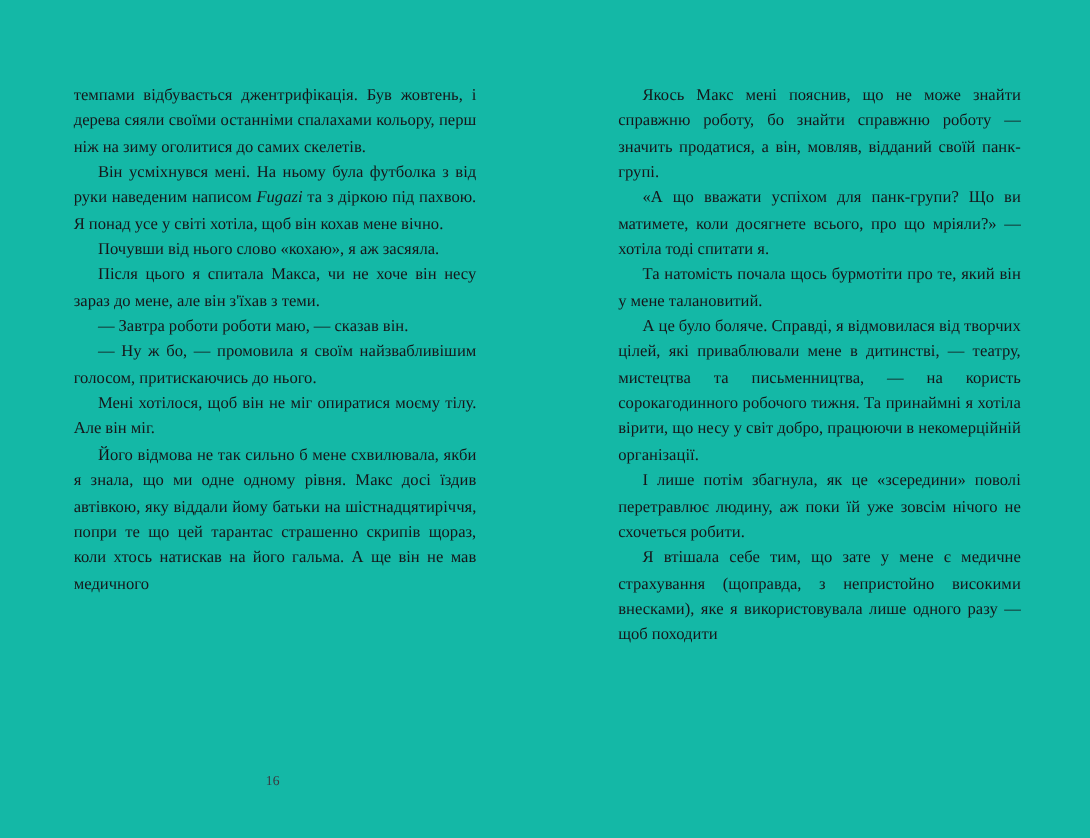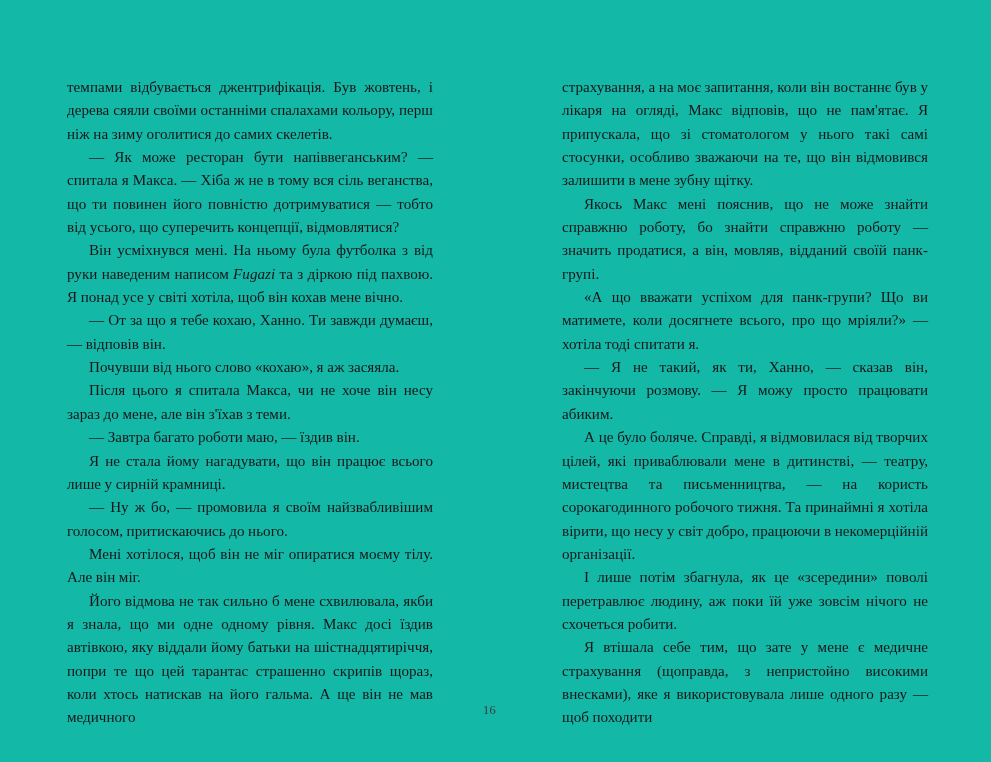--- a/index.html
+++ b/index.html
@@ -60,57 +60,53 @@
   .text-block p em,
   .text-block p i {
     font-style: italic;
     margin-top: 48px;
   }
 
   .folio {
     position: absolute;
     top: 702px;
     width: 100%;
-    text-align: right;
+    text-align: center;
     font-size: 12.4px;
     line-height: 16px;
     color: #3a3a40;
     letter-spacing: 0.3px;
   }
 
   .page-left  .folio { left: 0; padding-right: 0; }
   .page-right .folio { left: 0; }
 </style>
 </head>
 <body>
 
 <div id="spread">
 
   <div class="page page-left">
     <div class="text-block">
         <p class="no-indent"><span>темпами відбувається джентрифікація. Був жовтень, і дерева сяяли своїми останніми спалахами кольору, перш ніж на зиму оголитися до самих скелетів.</span></p>
-        <p><span>— Як може ресторан бути напіввеганським? — спитала я Макса. — Хіба ж не в тому вся сіль веганства, що ти повинен його повністю дотримуватися — тобто від усього, що суперечить концепції, відмовлятися?</span></p>
         <p><span>Він усміхнувся мені. На ньому була футболка з від руки наведеним написом </span><em>Fugazi</em><span> та з діркою під пахвою. Я понад усе у світі хотіла, щоб він кохав мене вічно.</span></p>
-        <p><span>— От за що я тебе кохаю, Ханно. Ти завжди думаєш, — відповів він.</span></p>
         <p><span>Почувши від нього слово «кохаю», я аж засяяла.</span></p>
         <p><span>Після цього я спитала Макса, чи не хоче він несу зараз до мене, але він з'їхав з теми.</span></p>
-        <p><span>— Завтра багато роботи маю, — їздив він.</span></p>
-        <p><span>Я не стала йому нагадувати, що він працює всього лише у сирній крамниці.</span></p>
+        <p><span>— Завтра роботи роботи маю, — сказав він.</span></p>
         <p><span>— Ну ж бо, — промовила я своїм найзвабливішим голосом, притискаючись до нього.</span></p>
         <p><span>Мені хотілося, щоб він не міг опиратися моєму тілу. Але він міг.</span></p>
         <p><span>Його відмова не так сильно б мене схвилювала, якби я знала, що ми одне одному рівня. Макс досі їздив автівкою, яку віддали йому батьки на шістнадцятиріччя, попри те що цей тарантас страшенно скрипів щораз, коли хтось натискав на його гальма. А ще він не мав медичного</span></p>
       </div>
     <div class="folio">16</div>
   </div>
 
   <div class="page page-right">
     <div class="text-block">
-        <p class="no-indent"><span>страхування, а на моє запитання, коли він востаннє був у лікаря на огляді, Макс відповів, що не пам'ятає. Я припускала, що зі стоматологом у нього такі самі стосунки, особливо зважаючи на те, що він відмовився залишити в мене зубну щітку.</span></p>
         <p><span>Якось Макс мені пояснив, що не може знайти справжню роботу, бо знайти справжню роботу — значить продатися, а він, мовляв, відданий своїй панк-групі.</span></p>
         <p><span>«А що вважати успіхом для панк-групи? Що ви матимете, коли досягнете всього, про що мріяли?» — хотіла тоді спитати я.</span></p>
-        <p><span>— Я не такий, як ти, Ханно, — сказав він, закінчуючи розмову. — Я можу просто працювати абиким.</span></p>
+        <p><span>Та натомість почала щось бурмотіти про те, який він у мене талановитий.</span></p>
         <p><span>А це було боляче. Справді, я відмовилася від творчих цілей, які приваблювали мене в дитинстві, — театру, мистецтва та письменництва, — на користь сорокагодинного робочого тижня. Та принаймні я хотіла вірити, що несу у світ добро, працюючи в некомерційній організації.</span></p>
         <p><span>І лише потім збагнула, як це «зсередини» поволі перетравлює людину, аж поки їй уже зовсім нічого не схочеться робити.</span></p>
         <p><span>Я втішала себе тим, що зате у мене є медичне страхування (щоправда, з непристойно високими внесками), яке я використовувала лише одного разу — щоб походити</span></p>
       </div>
   </div>
 
 </div>
 
 </body></html>

